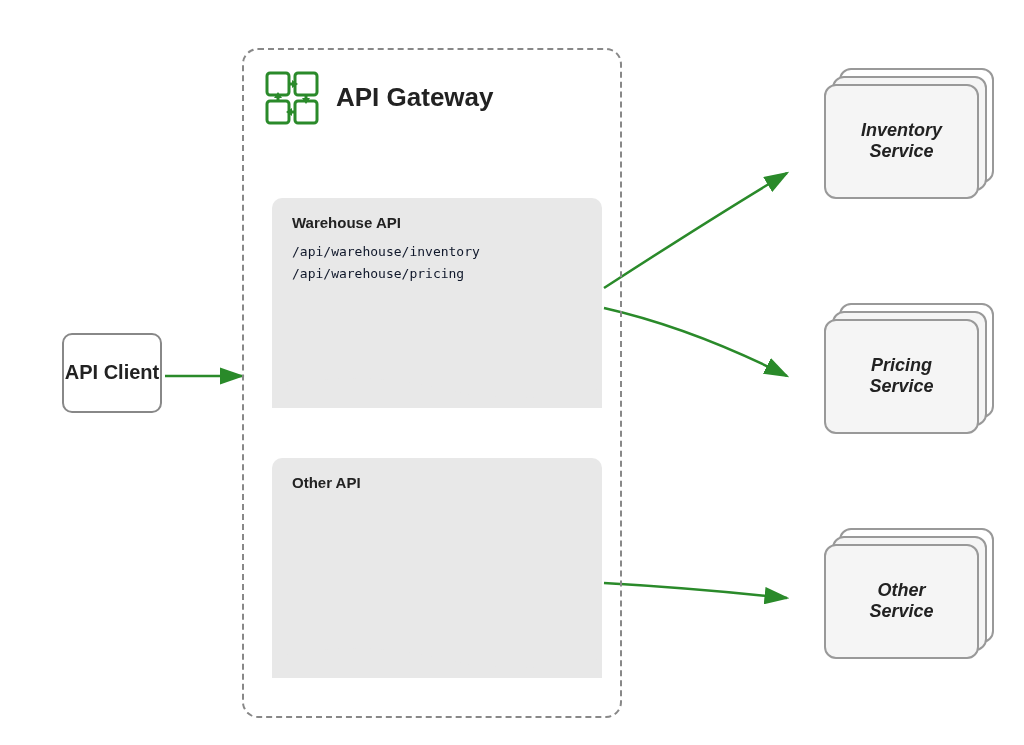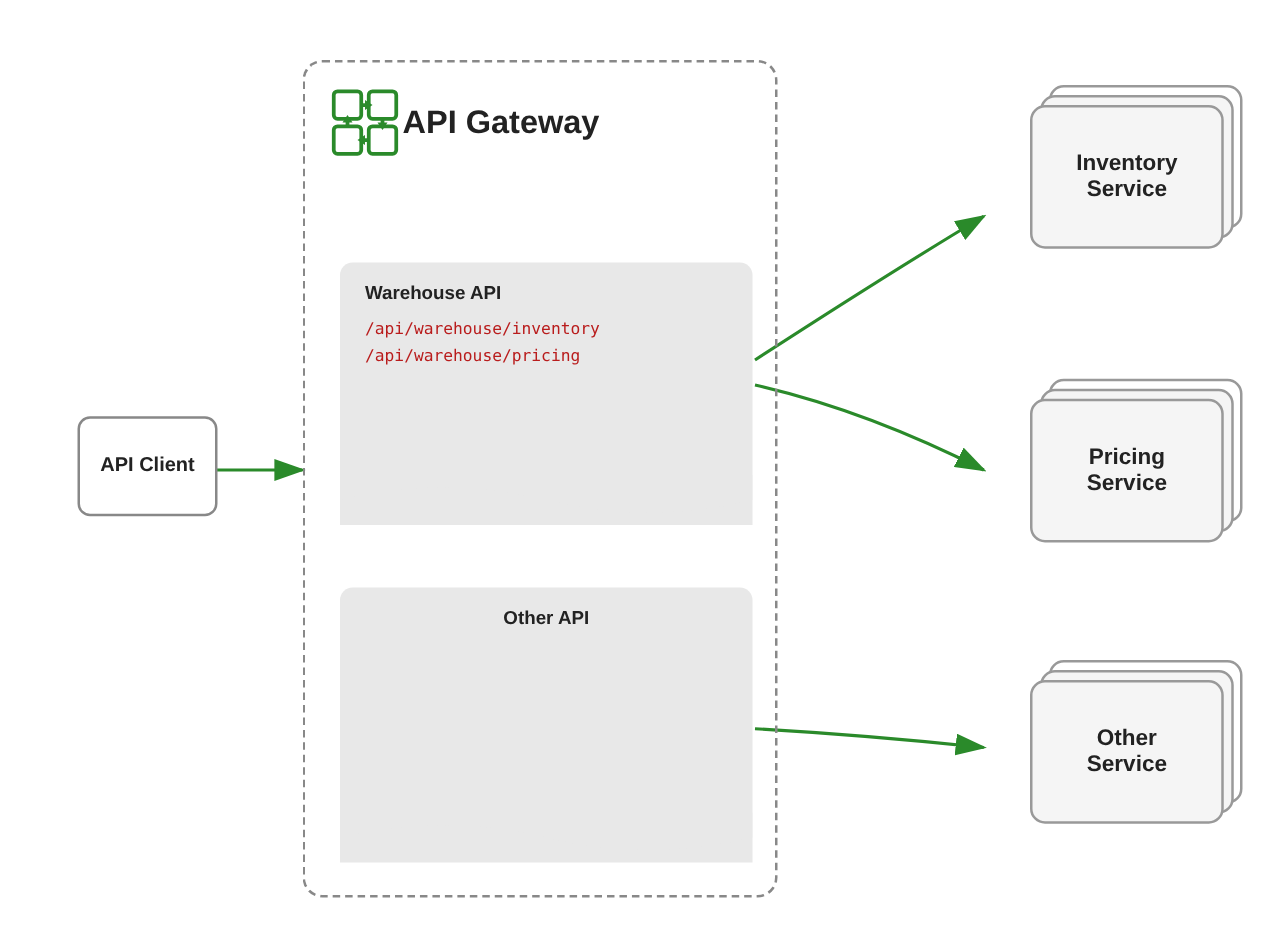--- a/index.html
+++ b/index.html
@@ -18,30 +18,30 @@
       width: 960px;
       height: 710px;
     }
 
     
     .api-client {
       position: absolute;
       left: 30px;
       top: 50%;
       transform: translateY(-50%);
-      width: 112px;
+      width: 100px;
       height: 80px;
       border: 2.5px solid #888;
       border-radius: 10px;
       background: #fff;
       display: flex;
       align-items: center;
       justify-content: center;
       text-align: center;
-      font-size: 16px;
+      font-size: 20px;
       font-weight: 600;
       color: #222;
     }
 
     
     .gateway-box {
       position: absolute;
       left: 210px;
       top: 30px;
       width: 380px;
@@ -51,20 +51,21 @@
       background: transparent;
     }
 
     
     .gateway-header {
       position: absolute;
       left: 230px;
       top: 50px;
       display: flex;
       align-items: center;
+      gap: 14px;
     }
 
     
     .gateway-icon {
       width: 60px;
       height: 60px;
     }
 
     .gateway-title {
       font-size: 26px;
@@ -73,44 +74,42 @@
     }
 
     
     .api-panel {
       position: absolute;
       left: 240px;
       width: 330px;
       background: #e8e8e8;
       border-radius: 10px 10px 0 0;
       padding: 16px 20px 0 20px;
-      margin-top: 12px;
     }
 
     .api-panel-warehouse {
       top: 180px;
       height: 210px;
     }
 
     .api-panel-other {
       top: 440px;
       height: 220px;
-      text-align: center;
     }
 
     .api-panel-title {
       font-size: 15px;
       font-weight: 700;
       color: #222;
       margin-bottom: 10px;
     }
 
     .api-panel-routes {
       font-size: 13px;
-      color: #b91c1c;
+      color: #0f172a;
       line-height: 1.7;
       font-family: monospace;
     }
 
     
     .wavy-bottom {
       position: absolute;
       bottom: 0;
       left: 0;
       width: 100%;
@@ -123,20 +122,21 @@
     }
 
     .service-stack-inventory { top: 50px; }
     .service-stack-pricing { top: 285px; margin-left: 28px; }
     .service-stack-other { top: 510px; margin-left: 32px; }
 
     .service-card {
       position: relative;
       width: 148px;
       height: 130px;
+      font-style: italic;
     }
 
     
     .service-card .card-back2 {
       position: absolute;
       width: 155px;
       height: 115px;
       border: 2.5px solid #999;
       border-radius: 12px;
       background: #fff;

